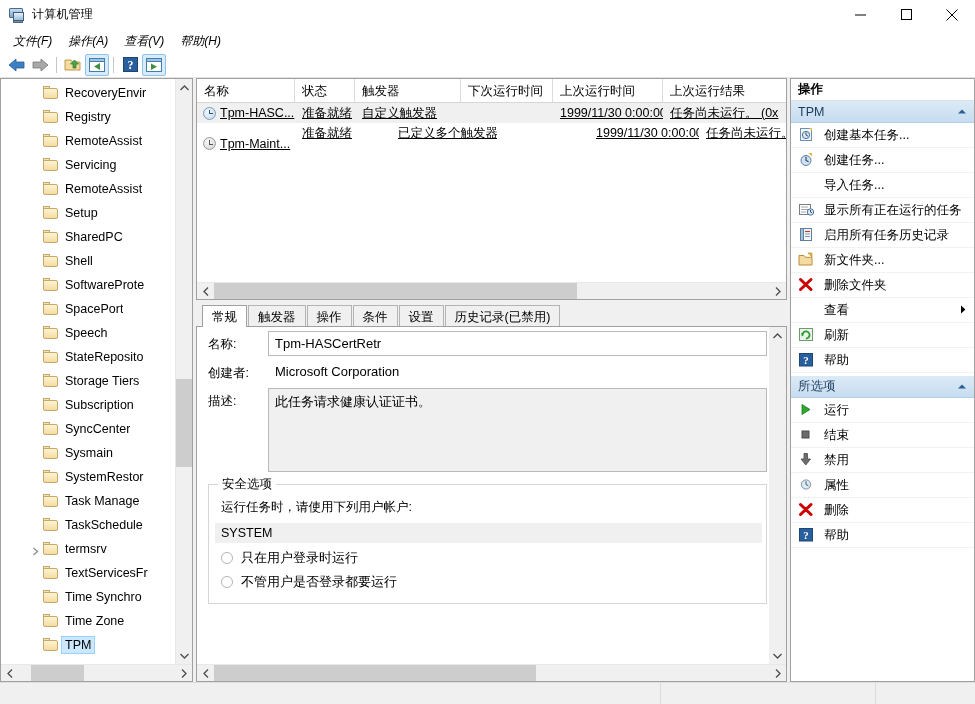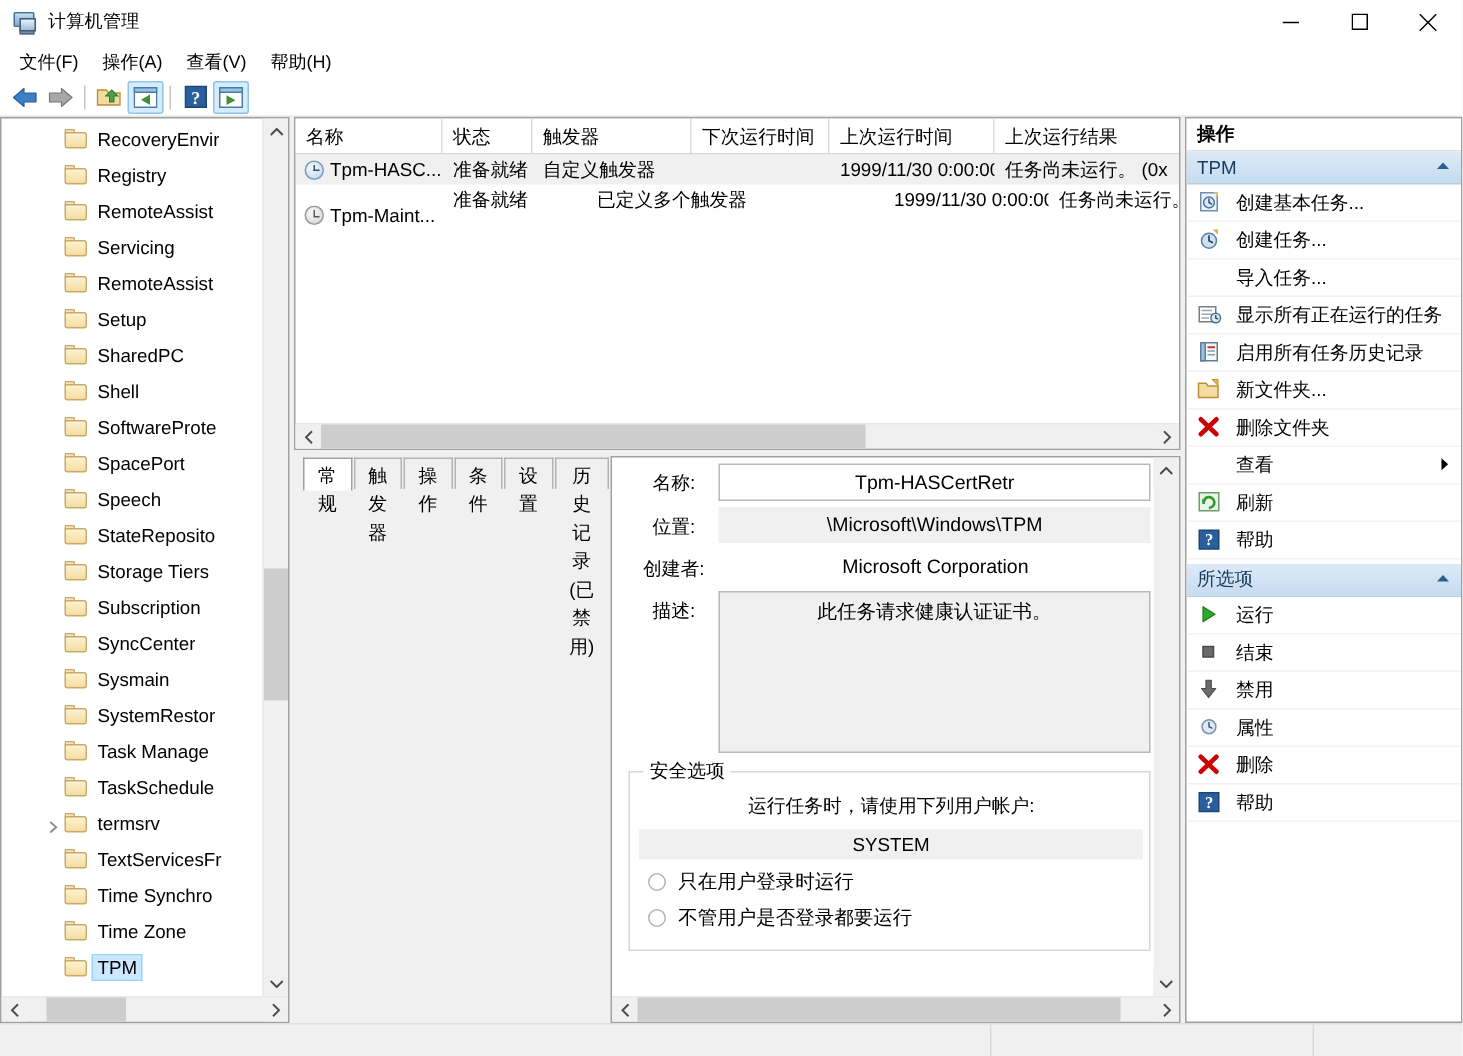--- a/index.html
+++ b/index.html
@@ -55,21 +55,21 @@
   }
   .tb-btn svg { display: block; }
 
   
   .menubar {
     height: 22px; flex: 0 0 22px;
     background: #ffffff;
     display: flex; align-items: center; padding-left: 5px;
   }
   .menubar .mi {
-    padding: 2px 8px; font-size: 12px; color: #000; line-height: 16px;
+    padding: 2px 8px; font-size: 12px; color: #000; line-height: 16px; font-style: italic;
   }
 
   
   .toolbar {
     height: 26px; flex: 0 0 26px;
     background: #ffffff;
     display: flex; align-items: center; padding-left: 4px;
     border-bottom: 1px solid #e4e4e4;
   }
   .tbi {
@@ -162,21 +162,21 @@
     display: flex; flex-direction: column; overflow: hidden; position: relative;
   }
   .lv-header {
     height: 24px; flex: 0 0 24px; display: flex; background: #ffffff;
     border-bottom: 1px solid #d6d6d6;
   }
   .lv-header .th {
     font-size: 12.5px; color: #000; padding: 4px 0 0 7px;
     border-right: 1px solid #dcdcdc; overflow: hidden; white-space: nowrap;
   }
-  .lv-rows { flex: 1 1 auto; position: relative; overflow: hidden; }
+  .lv-rows { flex: 1 1 auto; position: relative; overflow: hidden; text-decoration: underline; }
   .lv-row {
     height: 20px; display: flex; align-items: center; white-space: nowrap;
     font-size: 12.5px;
   }
   .lv-row.sel { background: #f0f0f0; }
   .lv-row .td { padding-left: 7px; overflow: hidden; white-space: nowrap; }
   .lv-row .td.first { display: flex; align-items: center; padding-left: 6px; }
   .clockico {
     width: 13px; height: 13px; border-radius: 50%;
     border: 1.4px solid #7a9cc0;
@@ -199,21 +199,21 @@
     height: 17px; flex: 0 0 17px; position: relative;
     background: #f0f0f0; border-top: 1px solid #e8e8e8;
   }
   .lv-hsb .sb-arrow.lf { position: absolute; left: 0; top: 0; }
   .lv-hsb .sb-arrow.rt { position: absolute; right: 0; top: 0; }
   .lv-hsb .thumb { position: absolute; top: 0; height: 16px; background: #cdcdcd; }
 
   
   .detailpane {
     flex: 1 1 auto; margin-top: 4px; min-height: 0;
-    display: flex;  text-align: center;
+    display: flex; flex-direction: column;
   }
   .tabstrip {
     height: 22px; flex: 0 0 22px; display: flex; align-items: flex-end;
     padding-left: 6px; position: relative; z-index: 2;
   }
   .tab {
     height: 21px; padding: 2px 9px 0 9px; font-size: 12.5px;
     background: #f0f0f0; border: 1px solid #b4b4b4; border-bottom: none;
     margin-right: 1px; line-height: 19px; color: #000;
   }
@@ -232,21 +232,21 @@
   .flabel {
     width: 60px; flex: 0 0 60px; font-size: 12.5px; padding-top: 5px; color: #000;
   }
   .fval {
     flex: 1 1 auto; font-size: 13px; padding: 4px 6px; color: #000; min-height: 24px;
   }
   .fval.boxed { background: #ffffff; border: 1px solid #b9b9b9; }
   .fval.shaded { background: #f0f0f0; }
   .fval.plain { background: transparent; padding-left: 7px; }
   .fval.desc {
-    background: #f0f0f0; border: 1px solid #b9b9b9; height: 108px; overflow: hidden;
+    background: #f0f0f0; border: 1px solid #b9b9b9; height: 84px; overflow: hidden;
   }
   .groupbox {
     margin: 12px 19px 0 11px; border: 1px solid #d6d6d6; padding: 0 0 6px 0; position: relative;
   }
   .groupbox > .gtitle {
     position: absolute; top: -9px; left: 9px; background: #ffffff;
     padding: 0 4px; font-size: 12.5px;
   }
   .gb-body { padding: 14px 10px 0 12px; }
   .gb-line { font-size: 12.5px; margin-bottom: 7px; }
@@ -653,24 +653,20 @@
             <div class="tab">历史记录(已禁用)</div>
           </div>
         <div class="detailbox">
           <div class="detail-inner">
 
             <div class="frow">
               <div class="flabel">名称:</div>
               <div class="fval boxed">Tpm-HASCertRetr</div>
             </div>
             <div class="frow" style="margin-top:4px;">
-              <div class="flabel">位置:</div>
-              <div class="fval shaded">\Microsoft\Windows\TPM</div>
-            </div>
-            <div class="frow" style="margin-top:4px;">
               <div class="flabel">创建者:</div>
               <div class="fval plain">Microsoft Corporation</div>
             </div>
             <div class="frow" style="margin-top:4px;">
               <div class="flabel">描述:</div>
               <div class="fval desc">此任务请求健康认证证书。</div>
             </div>
 
             <div class="groupbox">
               <div class="gtitle">安全选项</div>

